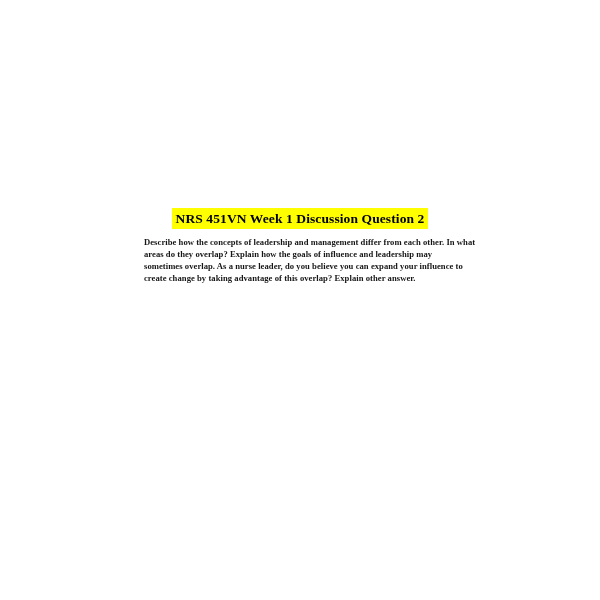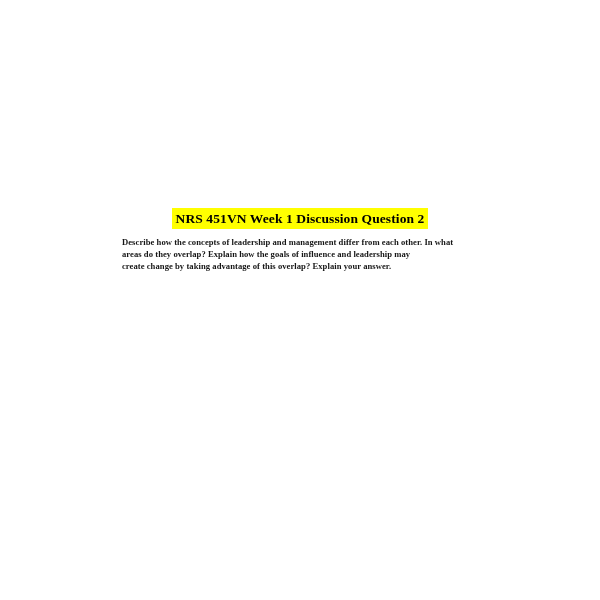--- a/index.html
+++ b/index.html
@@ -47,19 +47,20 @@
 </style>
 </head>
 <body style="background: rgb(255, 255, 255);">
 
 <div class="canvas">
 
   <div class="title-row">
     <span class="title-highlight" style="background-color: rgb(255, 255, 0); color: rgb(0, 0, 0);">NRS 451VN Week 1 Discussion Question 2</span>
   </div>
 
-  <div class="prompt-block" style="color: rgb(22, 22, 22);">
+  <div class="prompt-block" style="color: rgb(22, 22, 22); margin-left: 22px;">
     <div class="prompt-line">Describe how the concepts of leadership and management differ from each other. In what</div>
     <div class="prompt-line">areas do they overlap? Explain how the goals of influence and leadership may</div>
-    <div class="prompt-line">create change by taking advantage of this overlap? Explain your answer.</div>
+    <div class="prompt-line">sometimes overlap. As a nurse leader, do you believe you can expand your influence to</div>
+    <div class="prompt-line">create change by taking advantage of this overlap? Explain other answer.</div>
   </div>
 
 </div>
 
 </body></html>

